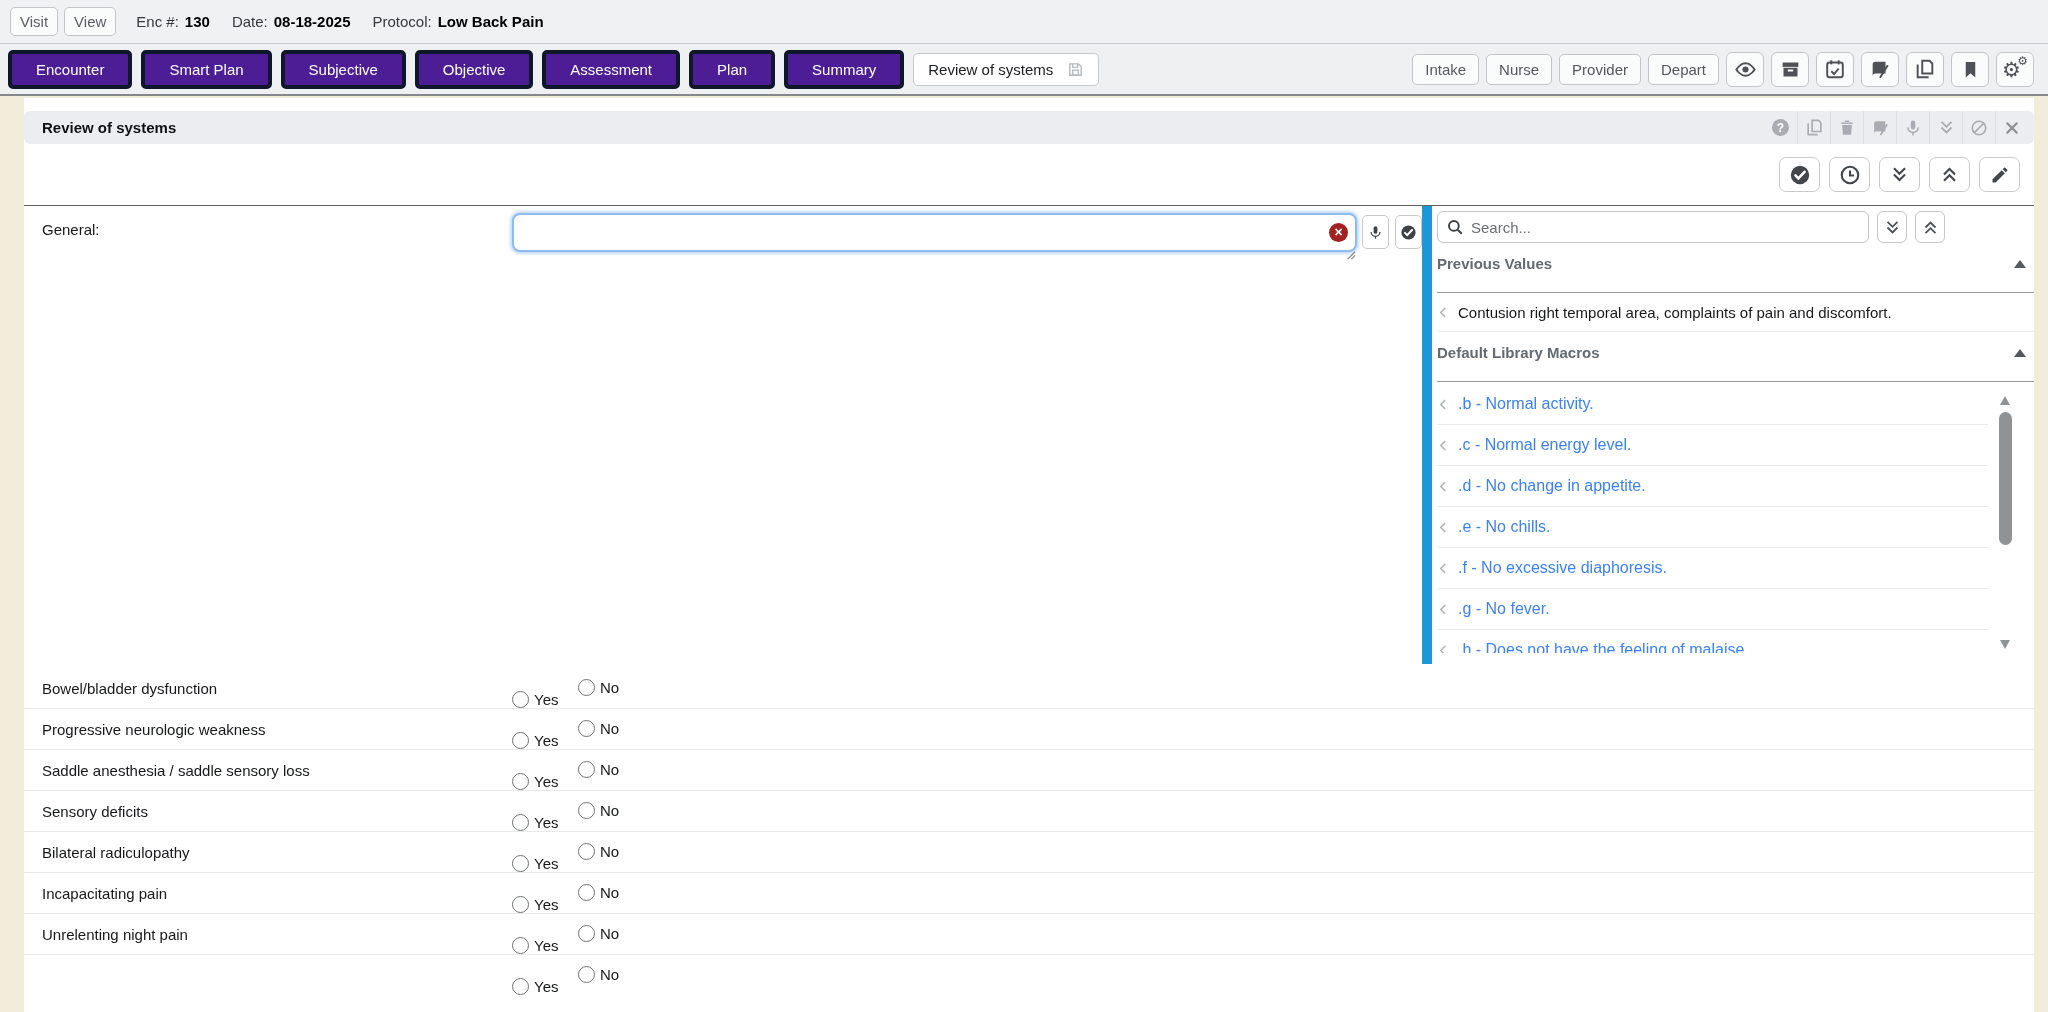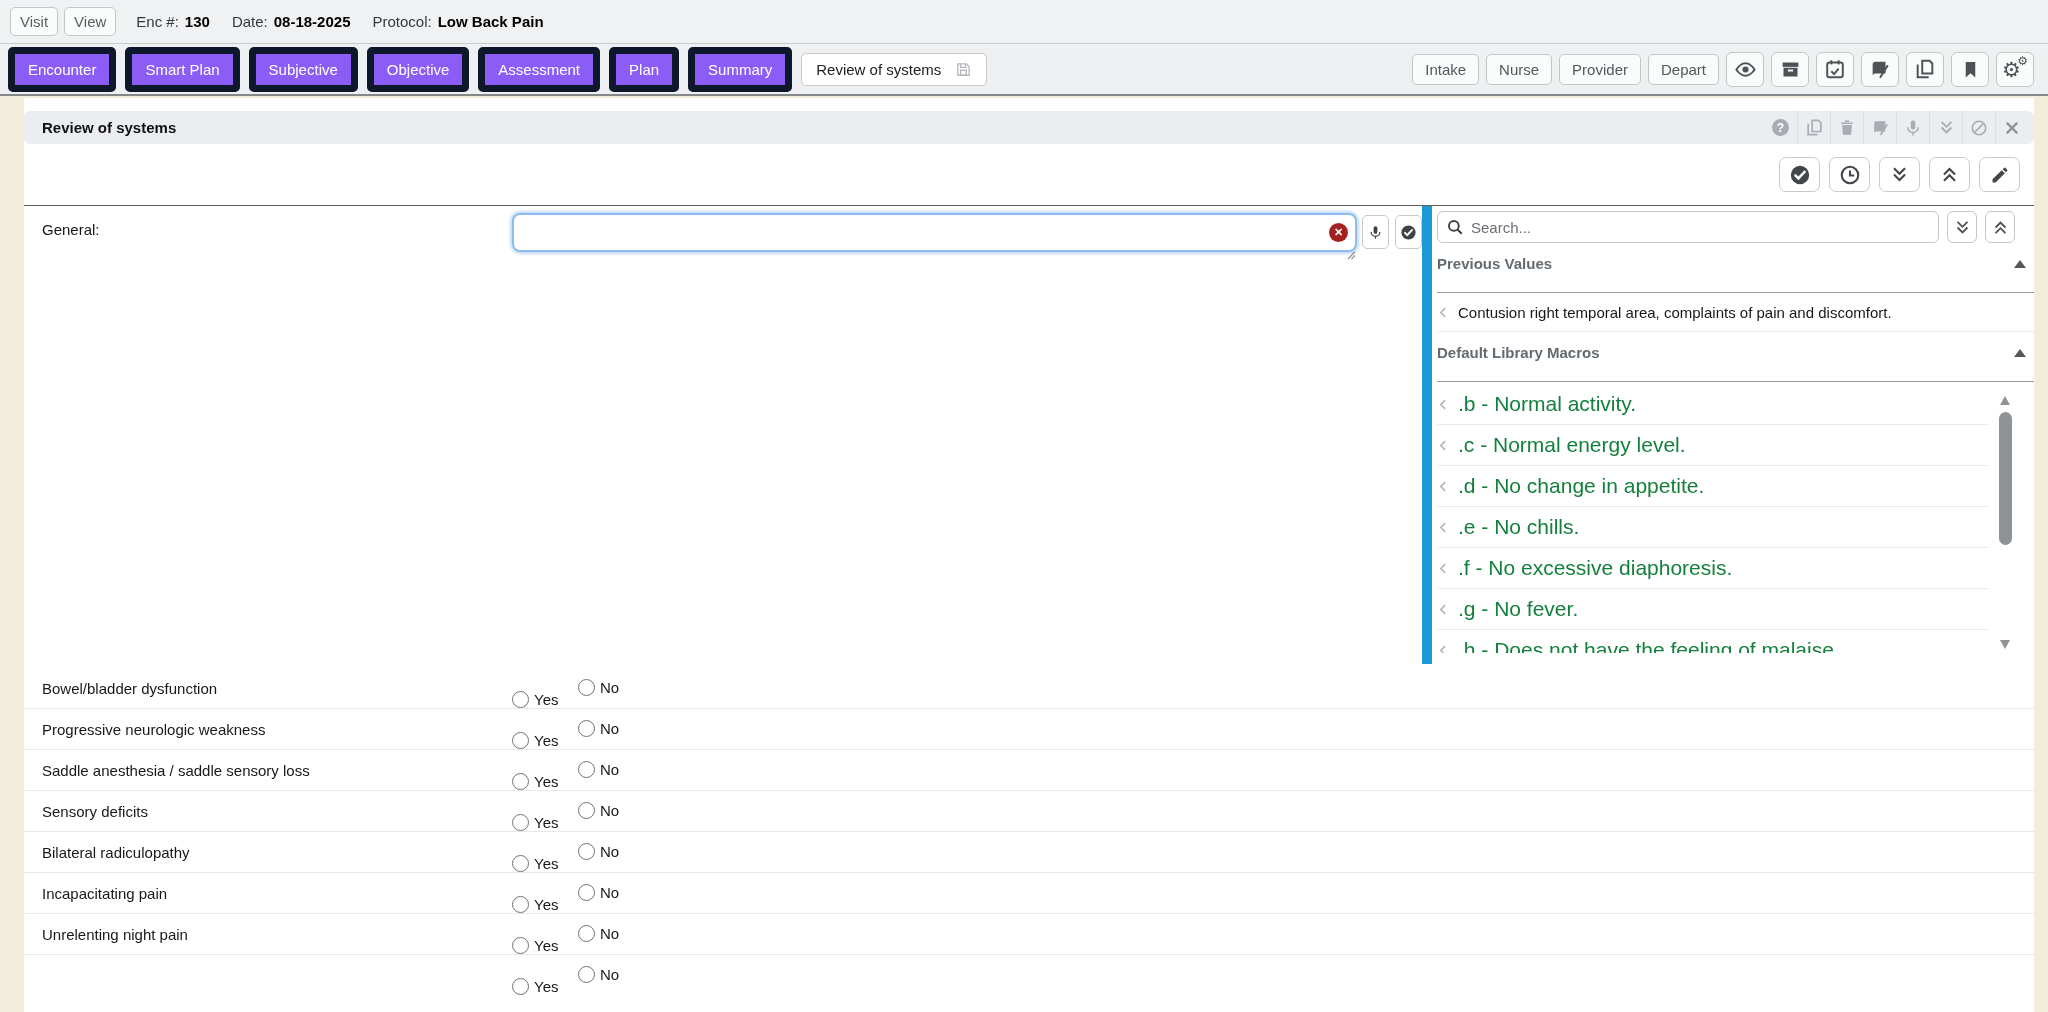--- a/index.html
+++ b/index.html
@@ -29,22 +29,22 @@
 
   
   .toolbar {
     position:absolute; left:0; top:44px; width:2048px; height:52px;
     background:#eef0f2; border-bottom:2px solid #85888b;
     display:flex; align-items:center; justify-content:space-between;
     padding:0 14px 0 8px;
   }
   .toolbar-left { display:flex; align-items:center; gap:9px; }
   .blue-tab {
-    background:#8b5cf6; color:#fff; border:7px solid #0f172a; border-radius:5px;
-    font-size:15px; padding:7px 13px; cursor:pointer; white-space:nowrap;
+    background:#4c1d95; color:#fff; border:4px solid #0f172a; border-radius:5px;
+    font-size:15px; padding:7px 24px; cursor:pointer; white-space:nowrap;
   }
   .active-tab {
     background:#fff; border:1px solid #c6c8ca; border-radius:5px;
     font-size:15px; color:#202124; padding:7px 14px;
     display:flex; align-items:center; gap:14px; cursor:pointer; white-space:nowrap;
   }
   .active-tab .floppy { color:#b7bbbf; }
   .toolbar-right { display:flex; align-items:center; gap:7px;margin-left:24px; }
   .stage-btn {
     background:#fafbfb; border:1px solid #c3c5c8; border-radius:5px;
@@ -115,21 +115,21 @@
     justify-content:center; color:#3f4347; cursor:pointer;
   }
   .mic-btn { left:1338px; }
   .check-btn { left:1371px; }
 
   .blue-bar { position:absolute; left:1398px; top:108px; width:10px; height:458px; background:#1b98d5; }
 
   
   .sidebar { position:absolute; left:1413px; top:106px; width:597px; height:460px; overflow:hidden; }
   .search-row { margin-top:7px; display:flex; gap:8px; }
-  .search-wrap { position:relative; width:502px; height:32px; }
+  .search-wrap { position:relative; width:432px; height:32px; }
   .search-input {
     width:100%; height:100%; border:1px solid #c4c6c8; border-radius:6px;
     font-family:"Liberation Sans",sans-serif; font-size:15px; padding:0 10px 0 33px; outline:none;
     color:#202124; background:#fff;
   }
   .search-input::placeholder { color:#6b6f73; }
   .search-icon { position:absolute; left:9px; top:7px; color:#3c4043; }
   .side-sq {
     width:30px; height:32px; background:#fff; border:1px solid #c4c6c8; border-radius:6px;
     display:flex; align-items:center; justify-content:center; color:#4e5256; cursor:pointer;
@@ -140,21 +140,21 @@
   }
   .section-title { font-size:15px; font-weight:700; color:#636a70; }
   .tri-up { width:0; height:0; border-left:6px solid transparent; border-right:6px solid transparent; border-bottom:8px solid #55585c; margin-right:8px; }
   .side-item {
     height:39px; display:flex; align-items:center; gap:8px; font-size:15px; color:#17181a;
     cursor:pointer; white-space:nowrap; overflow:hidden;
   }
   .side-item .chev { color:#b3b6b9; flex:0 0 auto; }
   .pv-item-0 { border-bottom:1px solid #e9eaeb; }
   .macro-list { position:relative; margin-top:2px; height:269px; overflow:hidden; }
-  .macro-row { height:41px; margin-right:46px; border-bottom:1px solid #e9eaeb; display:flex; align-items:center; gap:8px; font-size:21px; color:#15803d; cursor:pointer; white-space:nowrap; }
+  .macro-row { height:41px; margin-right:46px; border-bottom:1px solid #e9eaeb; display:flex; align-items:center; gap:8px; font-size:16px; color:#3b82f6; cursor:pointer; white-space:nowrap; }
   .macro-row .chev { color:#b3b6b9; }
   .scrollbar { position:absolute; right:21px; top:6px; width:15px; height:263px; }
   .sb-up { position:absolute; top:6px; left:2px; width:0; height:0; border-left:5.5px solid transparent; border-right:5.5px solid transparent; border-bottom:9px solid #909396; cursor:pointer; }
   .sb-down { position:absolute; bottom:4px; left:2px; width:0; height:0; border-left:5.5px solid transparent; border-right:5.5px solid transparent; border-top:9px solid #909396; cursor:pointer; }
   .sb-thumb { position:absolute; top:22px; left:1px; width:13px; height:133px; background:#909396; border-radius:7px; cursor:grab; }
 
   
   .questions { position:absolute; left:0; top:570px; width:2010px; }
   .q-row { position:relative; min-height:41px; border-bottom:1px solid #e9e9ea; }
   .q-label { position:absolute; left:18px; top:11px; width:445px; font-size:15px; line-height:19px; color:#17181a; }

